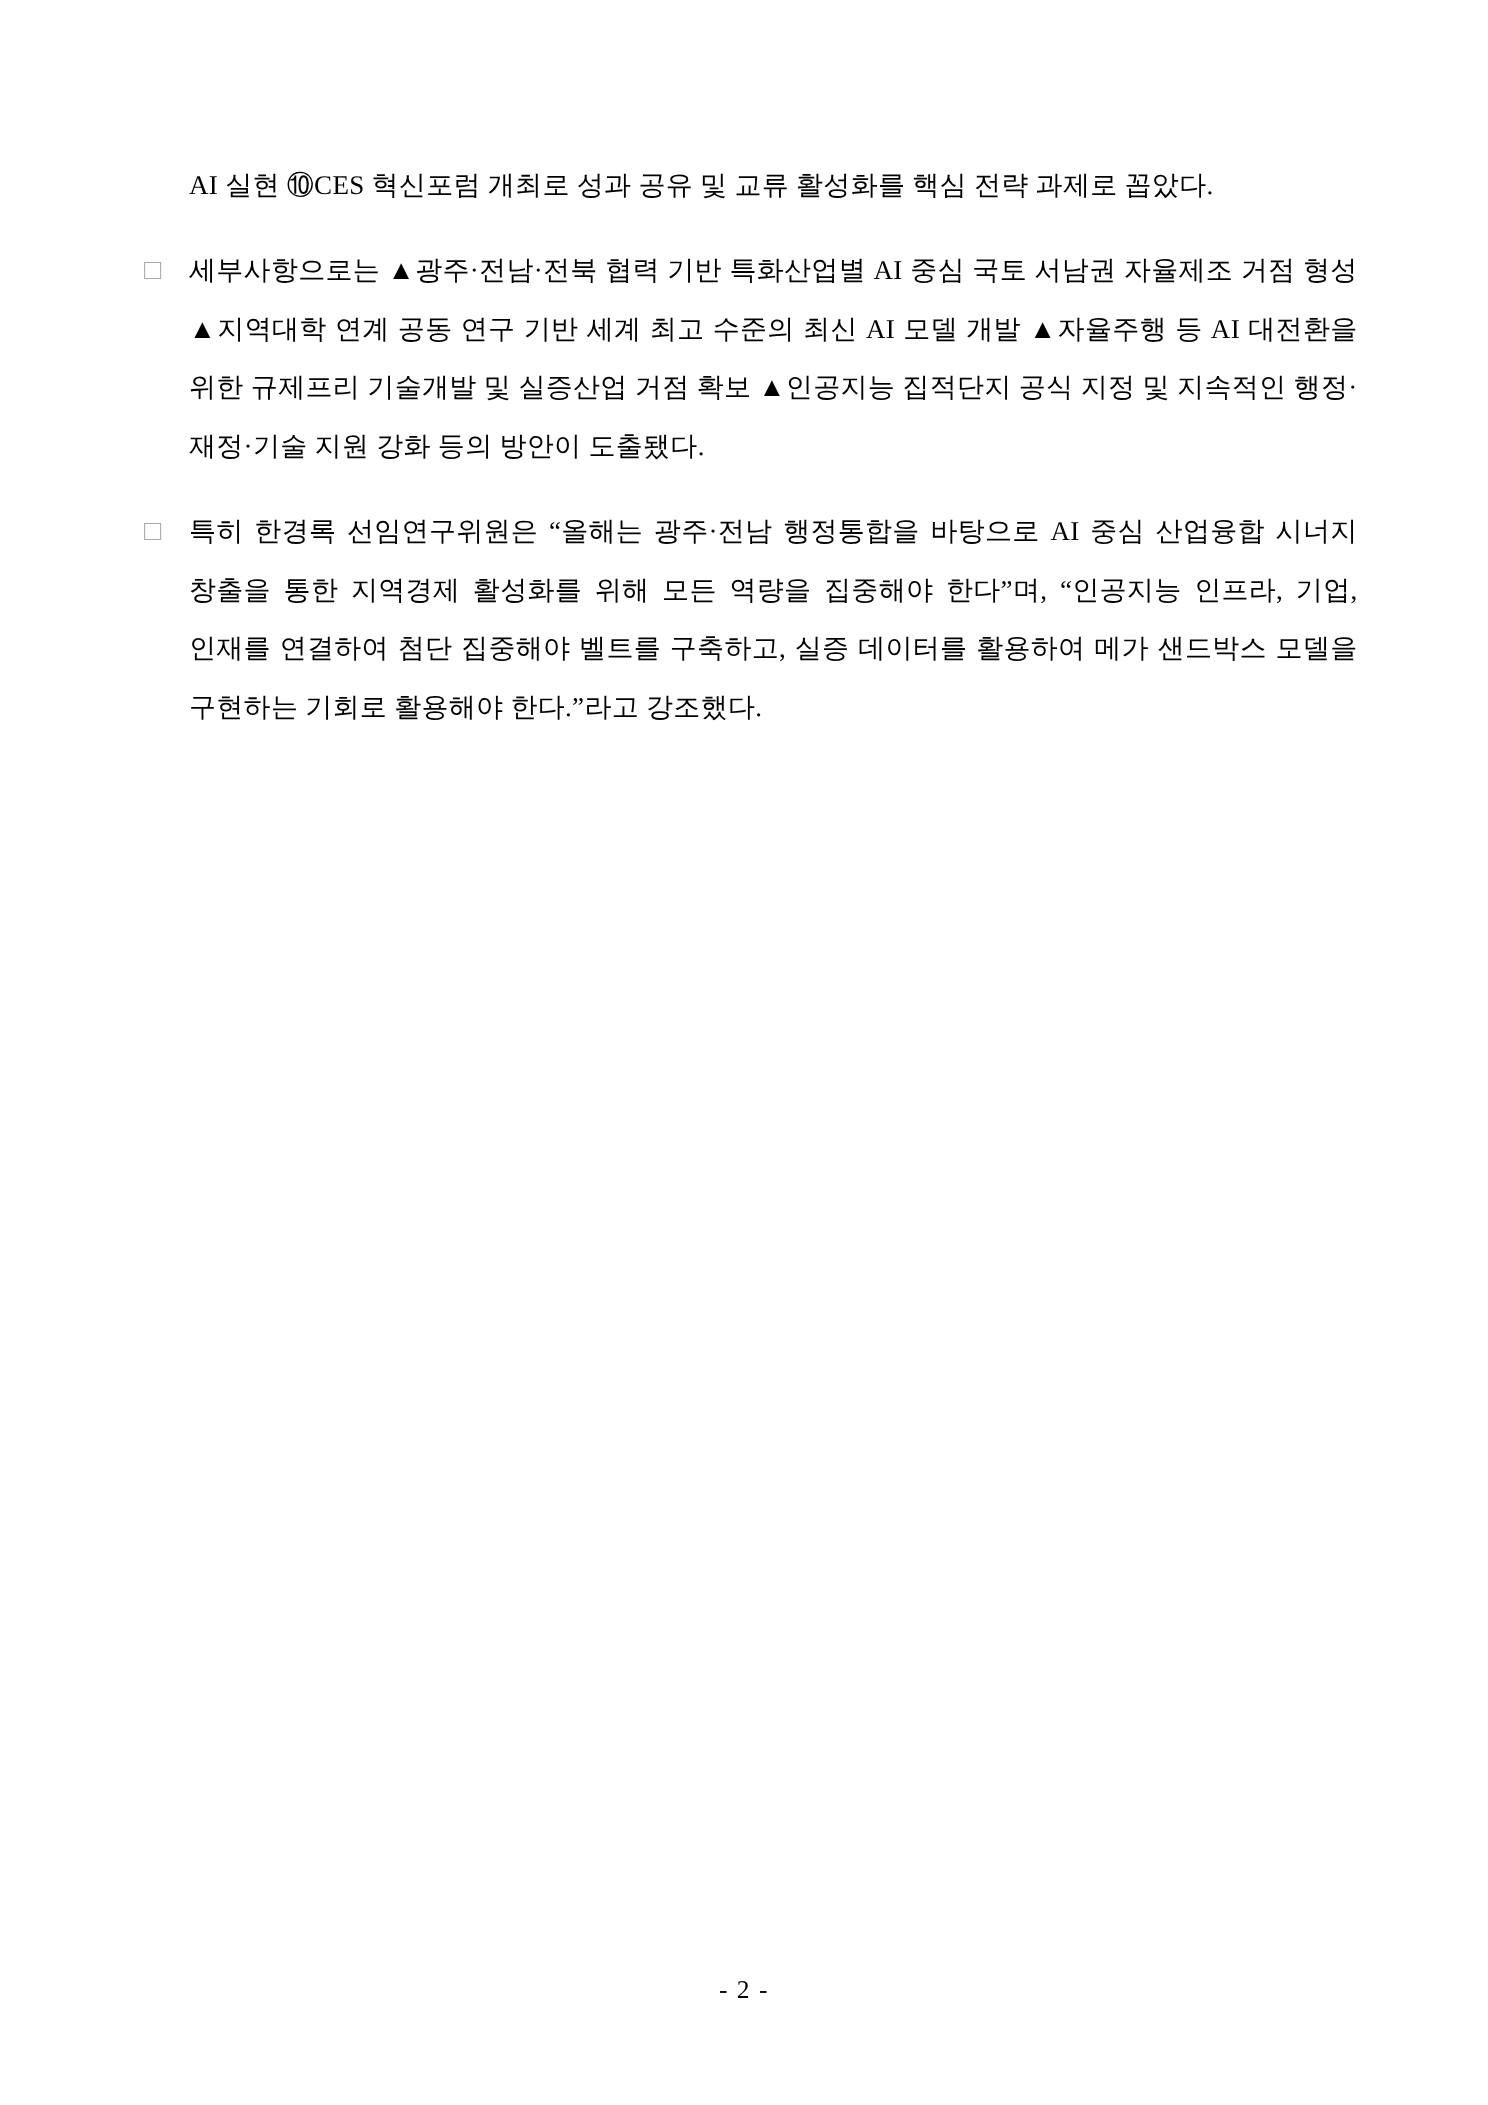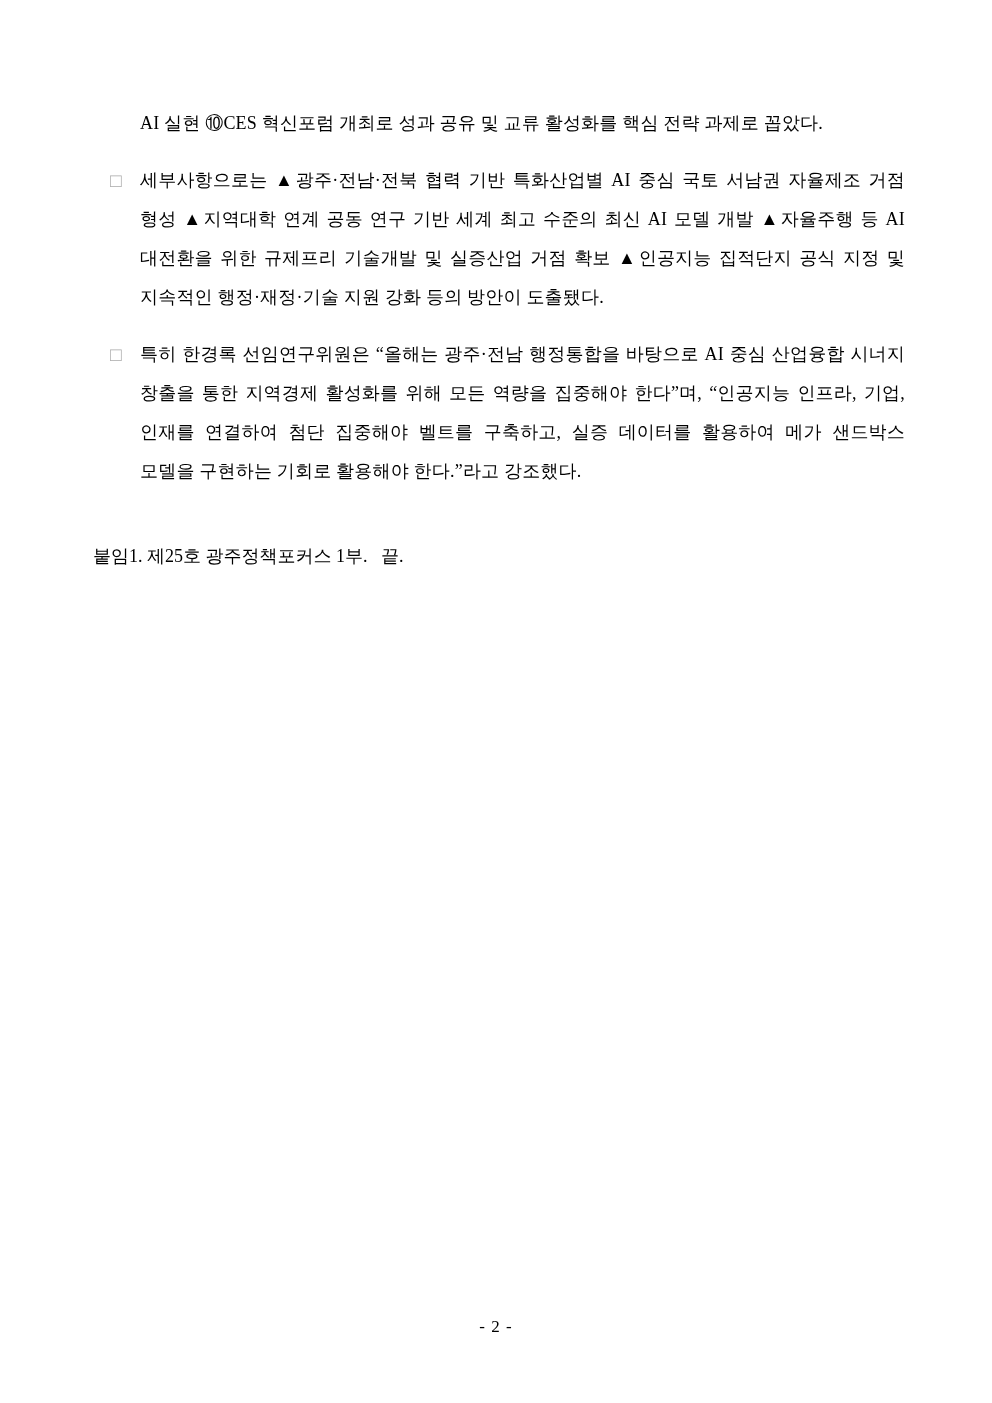--- a/index.html
+++ b/index.html
@@ -19,21 +19,21 @@
   }
   .doc-body {
     position: absolute;
     top: 104px;
     left: 93px;
     width: 812px;
   }
   .para {
     display: flex;
     align-items: flex-start;
-    margin: 0 0 18px 17px;
+    margin: 0 0 18px 3px;
   }
   .bullet-cell {
     flex: 0 0 30px;
     width: 30px;
     font-size: 19px;
     line-height: 39px;
     color: #aaaaaa;
     user-select: none;
   }
   .ptext {
@@ -79,19 +79,18 @@
     <div class="para">
       <span class="bullet-cell">□</span>
       <p class="ptext">세부사항으로는 ▲광주·전남·전북 협력 기반 특화산업별 AI 중심 국토 서남권 자율제조 거점 형성 ▲지역대학 연계 공동 연구 기반 세계 최고 수준의 최신 AI 모델 개발 ▲자율주행 등 AI 대전환을 위한 규제프리 기술개발 및 실증산업 거점 확보 ▲인공지능 집적단지 공식 지정 및 지속적인 행정·재정·기술 지원 강화 등의 방안이 도출됐다.</p>
     </div>
 
     <div class="para">
       <span class="bullet-cell">□</span>
       <p class="ptext">특히 한경록 선임연구위원은 “올해는 광주·전남 행정통합을 바탕으로 AI 중심 산업융합 시너지 창출을 통한 지역경제 활성화를 위해 모든 역량을 집중해야 한다”며, “인공지능 인프라, 기업, 인재를 연결하여 첨단 집중해야 벨트를 구축하고, 실증 데이터를 활용하여 메가 샌드박스 모델을 구현하는 기회로 활용해야 한다.”라고 강조했다.</p>
     </div>
 
-    <p class="attachment-note">붙임1. 제25호 광주정책포커스 1부.   끝.</p>
 
   </div>
 
   <div class="page-number">- 2 -</div>
 
 </div>
 
 </body></html>

